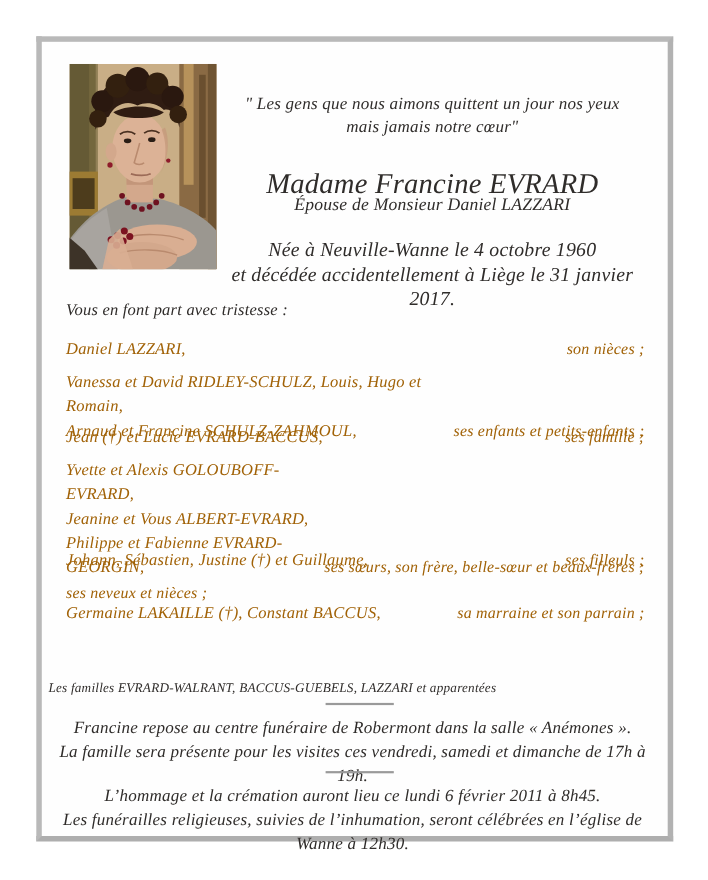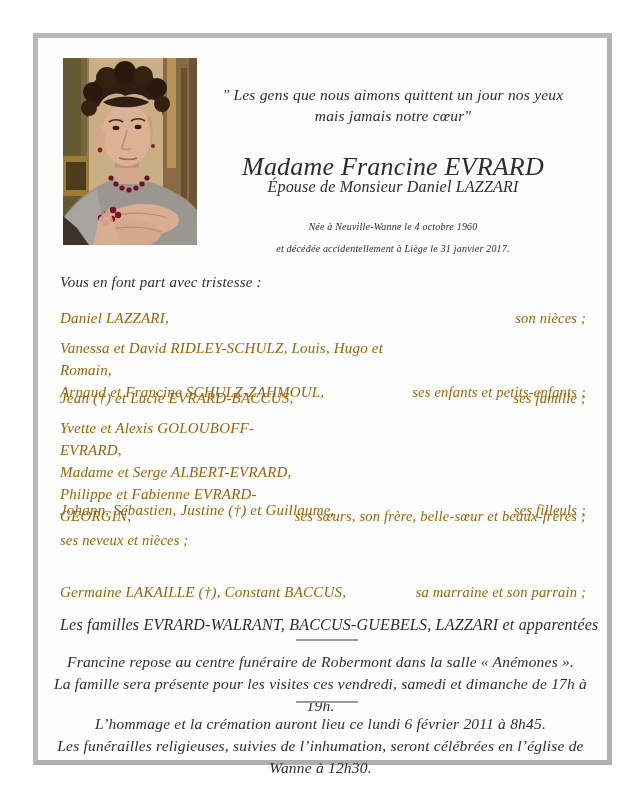--- a/index.html
+++ b/index.html
@@ -36,36 +36,36 @@
     width: 134px; height: 187px;
     overflow: hidden;
   }
   .header-block {
     left: 188px; width: 410px;
     text-align: center;
   }
   .quote { top: 84px; font-size: 15.5px; line-height: 21px; }
   .title-name { top: 138px; font-size: 26px; line-height: 33px; margin-top: 12px; }
   .spouse { top: 178px; font-size: 16px; line-height: 18px; }
-  .birth { top: 216px; font-size: 10px; line-height: 22px; }
+  .birth { top: 216px; font-size: 18px; line-height: 22px; }
   .intro { left: 60px; top: 271px; font-size: 15px; line-height: 22px; text-align: center; }
   .row {
     position: absolute;
     left: 60px; width: 526px;
     display: flex;
     justify-content: space-between;
     align-items: flex-end;
     color: #a16207;
     font-style: italic;
     font-size: 15px;
     line-height: 22px;
     letter-spacing: 0.2px;
   }
   .row .relation { white-space: nowrap; font-size: 14.5px; }
-  .families { left: 60px; top: 614px; font-size: 16px; line-height: 22px; }
+  .families { left: 44px; top: 614px; font-size: 12px; line-height: 22px; }
   .divider {
     position: absolute;
     left: 296px; width: 62px; height: 0;
     border-top: 2px solid #9a9a9a;
   }
   .center-block {
     left: 38px; width: 565px;
     text-align: center;
     font-size: 15.5px; line-height: 22px;
   }
@@ -184,38 +184,38 @@
   <div class="row" style="top:387px">
     <div>
       <div>Jean (†) et Lucie EVRARD-BACCUS,</div>
     </div>
     <div class="relation">ses famille ;</div>
   </div>
 
   <div class="row" style="top:417px">
     <div>
       <div>Yvette et Alexis GOLOUBOFF-EVRARD,</div>
-      <div>Madame et Serge ALBERT-EVRARD,</div>
+      <div>Jeanine et Vous ALBERT-EVRARD,</div>
       <div>Philippe et Fabienne EVRARD-GEORGIN,</div>
     </div>
     <div class="relation">ses sœurs, son frère, belle-sœur et beaux-frères ;</div>
   </div>
 
   <div class="row" style="top:499px">
     <div>
       <div>Johann, Sébastien, Justine (†) et Guillaume,</div>
     </div>
     <div class="relation">ses filleuls ;</div>
   </div>
 
   <div class="row" style="top:529px">
     <div class="relation">ses neveux et nièces ;</div>
   </div>
 
-  <div class="row" style="top:581px">
+  <div class="row" style="top:547px">
     <div>
       <div>Germaine LAKAILLE (†), Constant BACCUS,</div>
     </div>
     <div class="relation">sa marraine et son parrain ;</div>
   </div>
 
   <div class="txt families">Les familles EVRARD-WALRANT, BACCUS-GUEBELS, LAZZARI et apparentées</div>
 
   <div class="divider" style="top:639px"></div>
 

